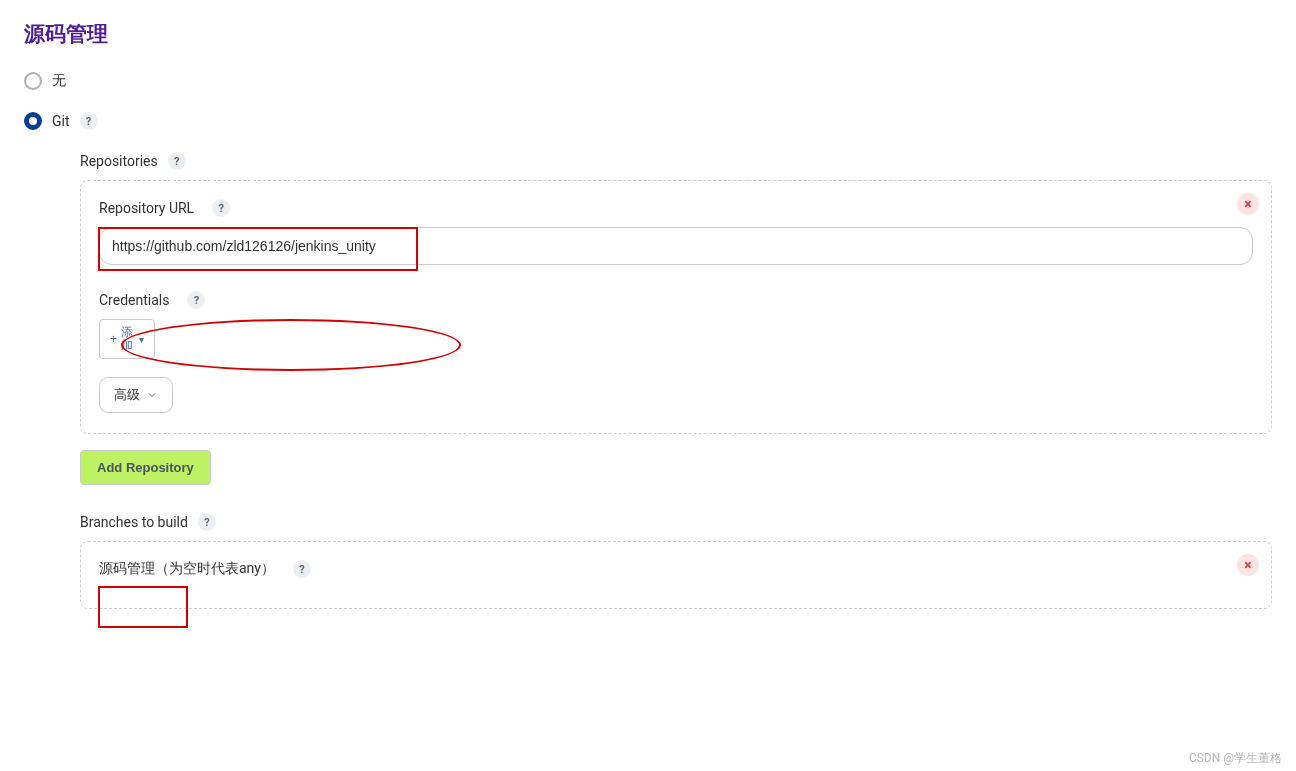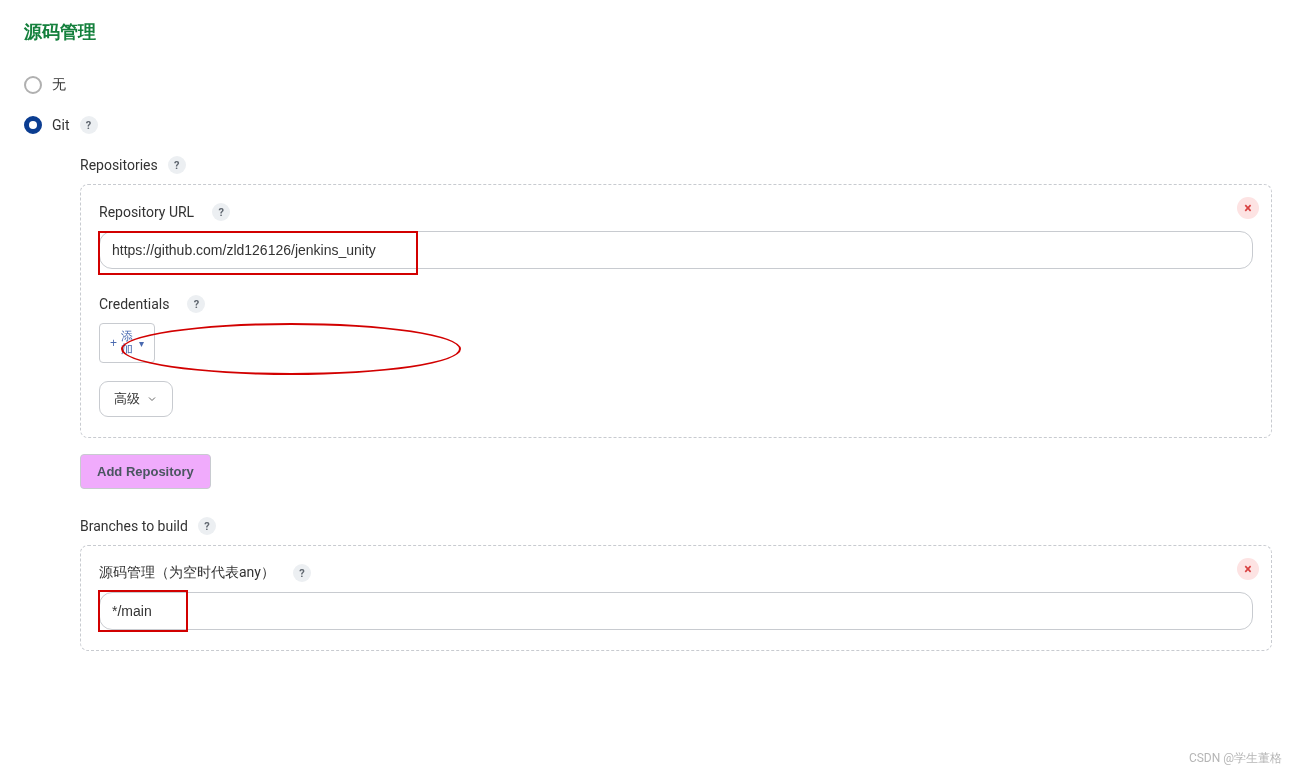--- a/index.html
+++ b/index.html
@@ -4,24 +4,24 @@
 <style>
   * { box-sizing: border-box; margin: 0; padding: 0; }
   body {
     font-family: -apple-system, BlinkMacSystemFont, "Segoe UI", Roboto, "Helvetica Neue", Arial, sans-serif;
     background: #fff;
     color: #333;
     font-size: 14px;
     padding: 20px 24px;
   }
   .section-title {
-    font-size: 18px;
+    font-size: 21px;
     font-weight: 700;
-    color: #15803d;
-    margin-bottom: 32px;
+    color: #4c1d95;
+    margin-bottom: 24px;
   }
   .radio-row {
     display: flex;
     align-items: center;
     gap: 10px;
     margin-bottom: 22px;
   }
   .radio {
     width: 18px; height: 18px;
     border: 2px solid #b0b0b0;
@@ -165,21 +165,21 @@
   }
   .repo-add-btn {
     display: inline-flex;
     align-items: center;
     border: 1px solid #c8cbd0;
     border-radius: 4px;
     padding: 9px 16px;
     color: #4a5560;
     font-size: 13px;
     font-weight: 600;
-    background: #f0abfc;
+    background: #bef264;
     cursor: pointer;
     margin-top: 2px;
   }
   .watermark {
     position: fixed;
     right: 14px;
     bottom: 4px;
     color: rgba(120,120,120,0.55);
     font-size: 12px;
     pointer-events: none;
@@ -249,18 +249,17 @@
     <span>Branches to build</span>
     <span class="help-badge">?</span>
   </div>
 
   <div class="dashed-box" style="position:relative;">
     <span class="close-badge">×</span>
     <div class="field-label">
       <span>源码管理（为空时代表any）</span>
       <span class="help-badge">?</span>
     </div>
-    <input class="text-input" type="text" value="*/main" style="">
     <div class="highlight-red-rect branch-highlight"></div>
   </div>
 </div>
 
 <div class="watermark">CSDN @学生董格</div>
 
 </body></html>

